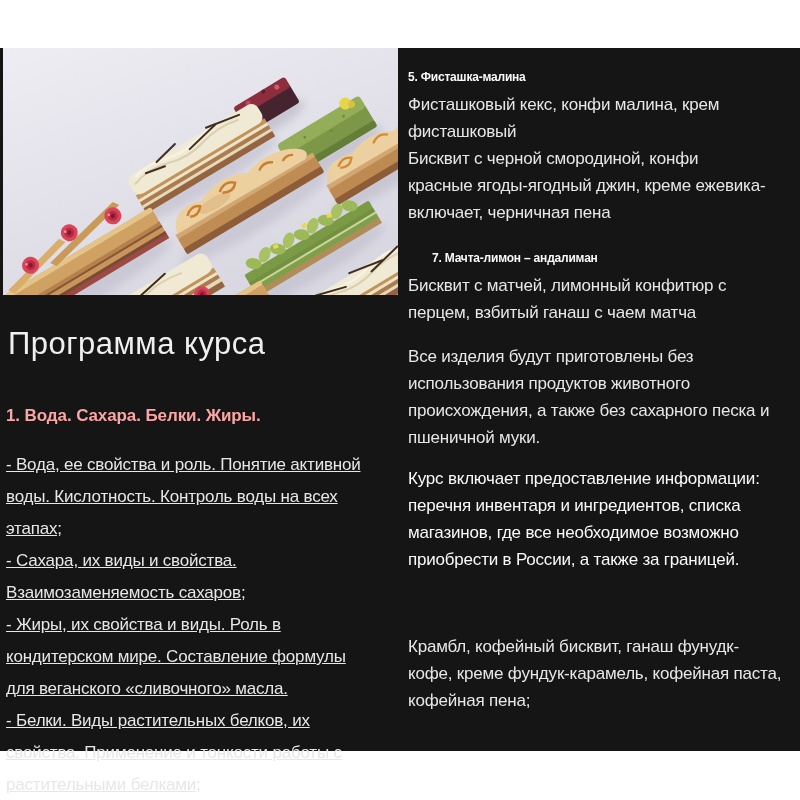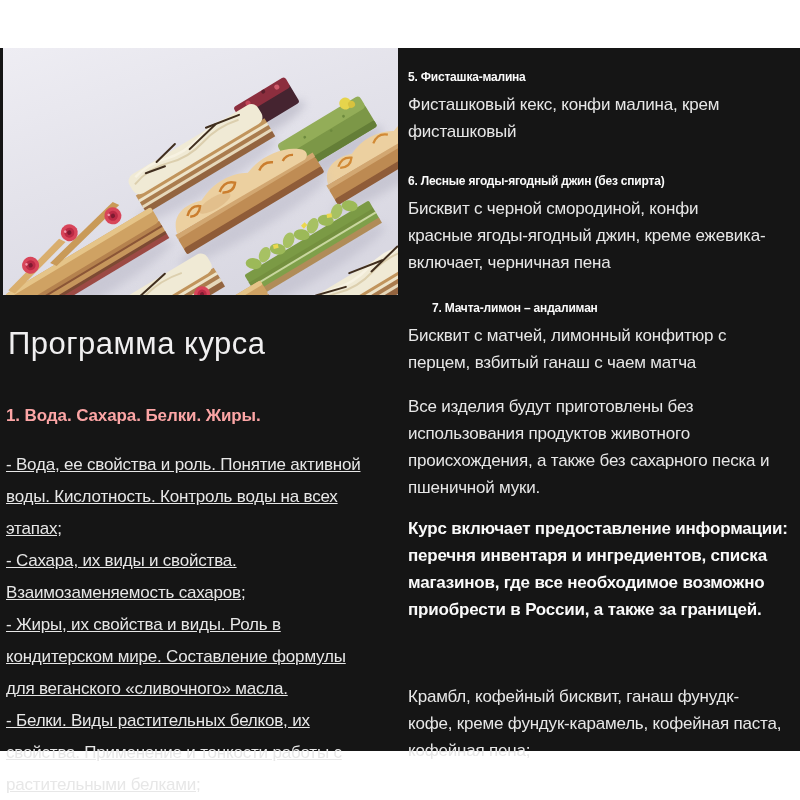--- a/index.html
+++ b/index.html
@@ -33,21 +33,21 @@
   .item-body{
     margin:0;font-size:17px;line-height:27px;color:#e7e7e7;
     letter-spacing:-0.2px;white-space:pre;
   }
   .mt-item5{margin-top:16px;}
   .mt-item6{margin-top:23px;}
   .mt-item7{margin-top:19px;margin-left:24px;}
   .mt-note{margin-top:17px;}
   .mt-info{margin-top:14px;}
   .mt-preview{margin-top:60px;}
-  .bold-note{font-weight:700;color:#fafafa;}
+  .bold-note{font-weight:400;color:#fafafa;}
 </style>
 </head>
 <body>
 
 <div class="page">
 
   <div class="panel">
 
     <div class="photo">
       <svg width="395" height="247" viewBox="0 0 395 247" xmlns="http://www.w3.org/2000/svg">
@@ -249,21 +249,20 @@
 свойства. Применение и тонкости работы с
 растительными белками;</p>
       </div>
     </div>
 
     <div class="right-col">
       <p class="item-title mt-item5">5. Фисташка-малина</p>
       <p class="item-body">Фисташковый кекс, конфи малина, крем
 фисташковый</p>
 
-      <p class="item-title mt-item6">6. Лесные ягоды-ягодный джин (без спирта)</p>
       <p class="item-body">Бисквит с черной смородиной, конфи
 красные ягоды-ягодный джин, креме ежевика-
 включает, черничная пена</p>
 
       <p class="item-title mt-item7">7. Мачта-лимон – андалиман</p>
       <p class="item-body">Бисквит с матчей, лимонный конфитюр с
 перцем, взбитый ганаш с чаем матча</p>
 
       <p class="item-body mt-note">Все изделия будут приготовлены без
 использования продуктов животного

